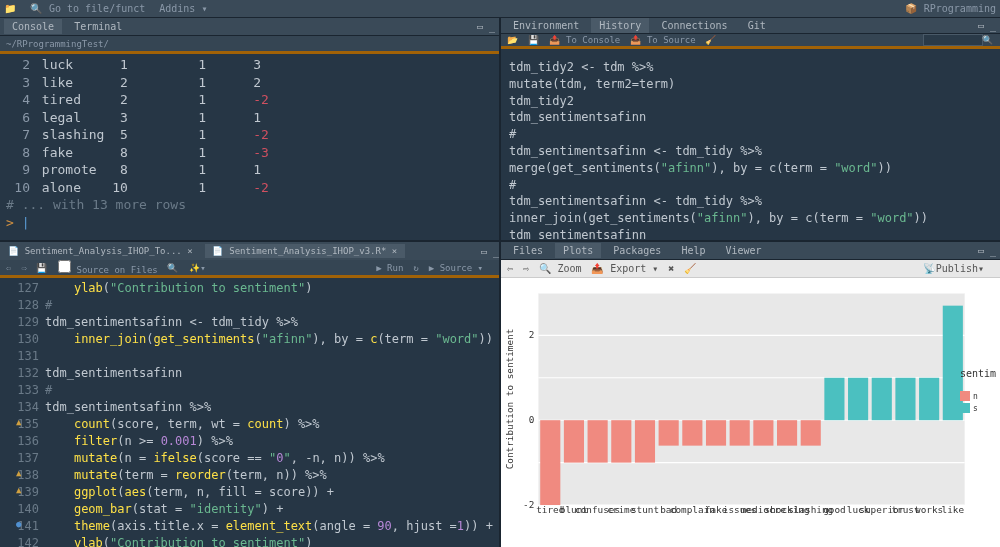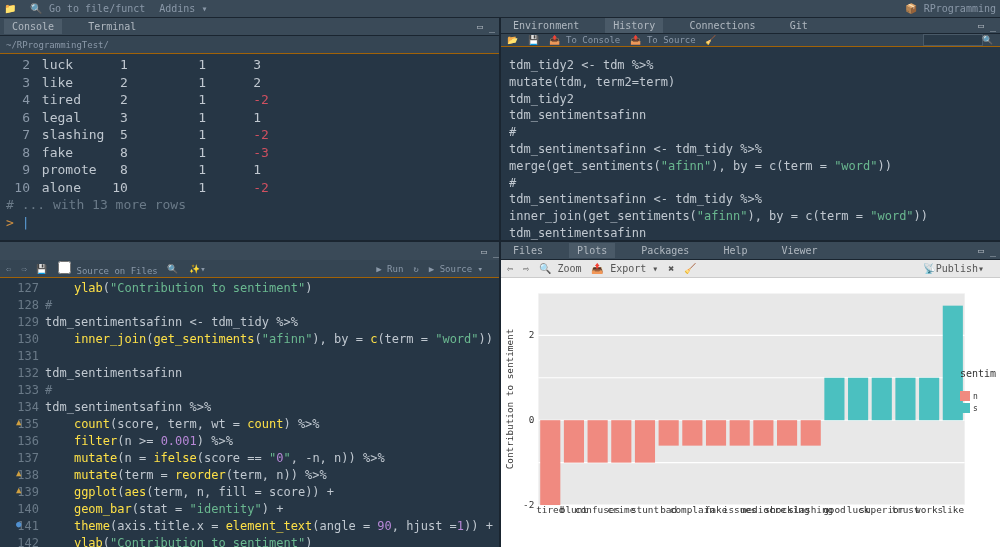--- a/index.html
+++ b/index.html
@@ -45,31 +45,31 @@
   .pane-tabs {
     height: 18px;
     background: #3a4a58;
     display: flex;
     align-items: center;
     font-size: 10px;
     color: #b0b8c0;
     padding: 0 4px;
     border-bottom: 1px solid #1a2530;
   }
-  .tab { padding: 2px 8px; margin-right: 18px; cursor: pointer; }
+  .tab { padding: 2px 8px; margin-right: 4px; cursor: pointer; }
   .tab.active { background: #4a5a68; }
   .pane-toolbar {
     height: 18px;
     background: #354553;
     display: flex;
     align-items: center;
     font-size: 9px;
     color: #8a98a8;
     padding: 0 6px;
-    border-bottom: 1px solid #a16207;
+    border-bottom: 3px solid #a16207;
   }
   .pane-toolbar .tb-item { margin-right: 10px; }
   .pane-body {
     flex: 1;
     overflow: hidden;
     padding: 2px 6px;
     font-size: 13px;
     line-height: 1.35;
   }
   .console-body { font-family: 'Consolas', monospace; }
@@ -176,20 +176,22 @@
           <div class="env-line">#</div>
           <div class="env-line">tdm_sentimentsafinn &lt;- tdm_tidy %&gt;%</div>
           <div class="env-line">inner_join(get_sentiments(<span class="env-str">"afinn"</span>), by = c(term = <span class="env-str">"word"</span>))</div>
           <div class="env-line">tdm_sentimentsafinn</div>
         </div>
     </div>
   </div>
 
   <div class="pane">
     <div class="editor-tabs">
+      <div class="tab">📄 <span>Sentiment_Analysis_IHOP_To...</span> ×</div>
+      <div class="tab active">📄 <span>Sentiment_Analysis_IHOP_v3.R*</span> ×</div>
       <span class="minimize">▭ _</span>
     </div>
     <div class="pane-toolbar">
       <span class="tb-item">⇦</span>
       <span class="tb-item">⇨</span>
       <span class="tb-item">💾</span>
       <span class="tb-item"><input type="checkbox" style=""> <span>Source on Files</span></span>
       <span class="tb-item">🔍</span>
       <span class="tb-item">✨▾</span>
       <span class="tb-right">

